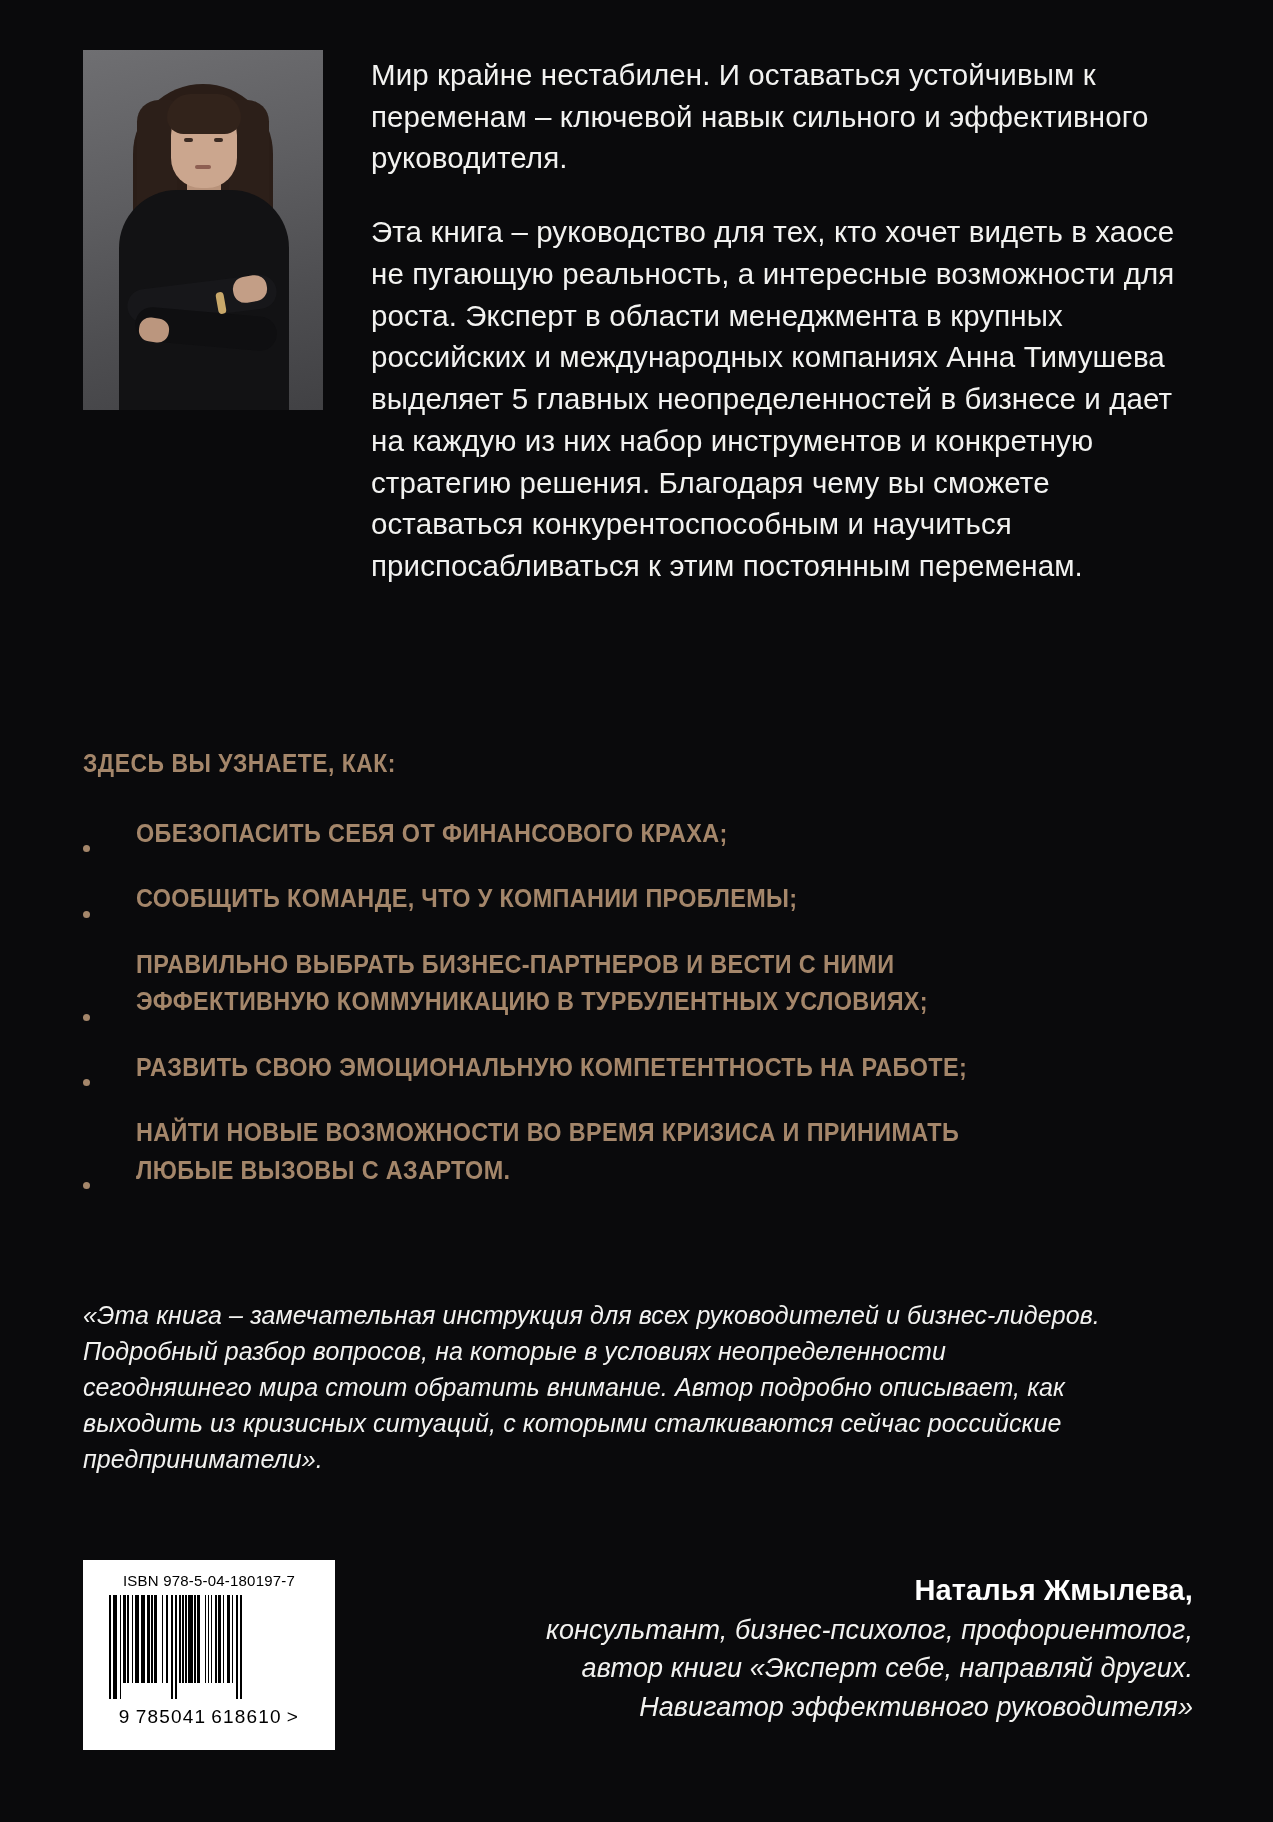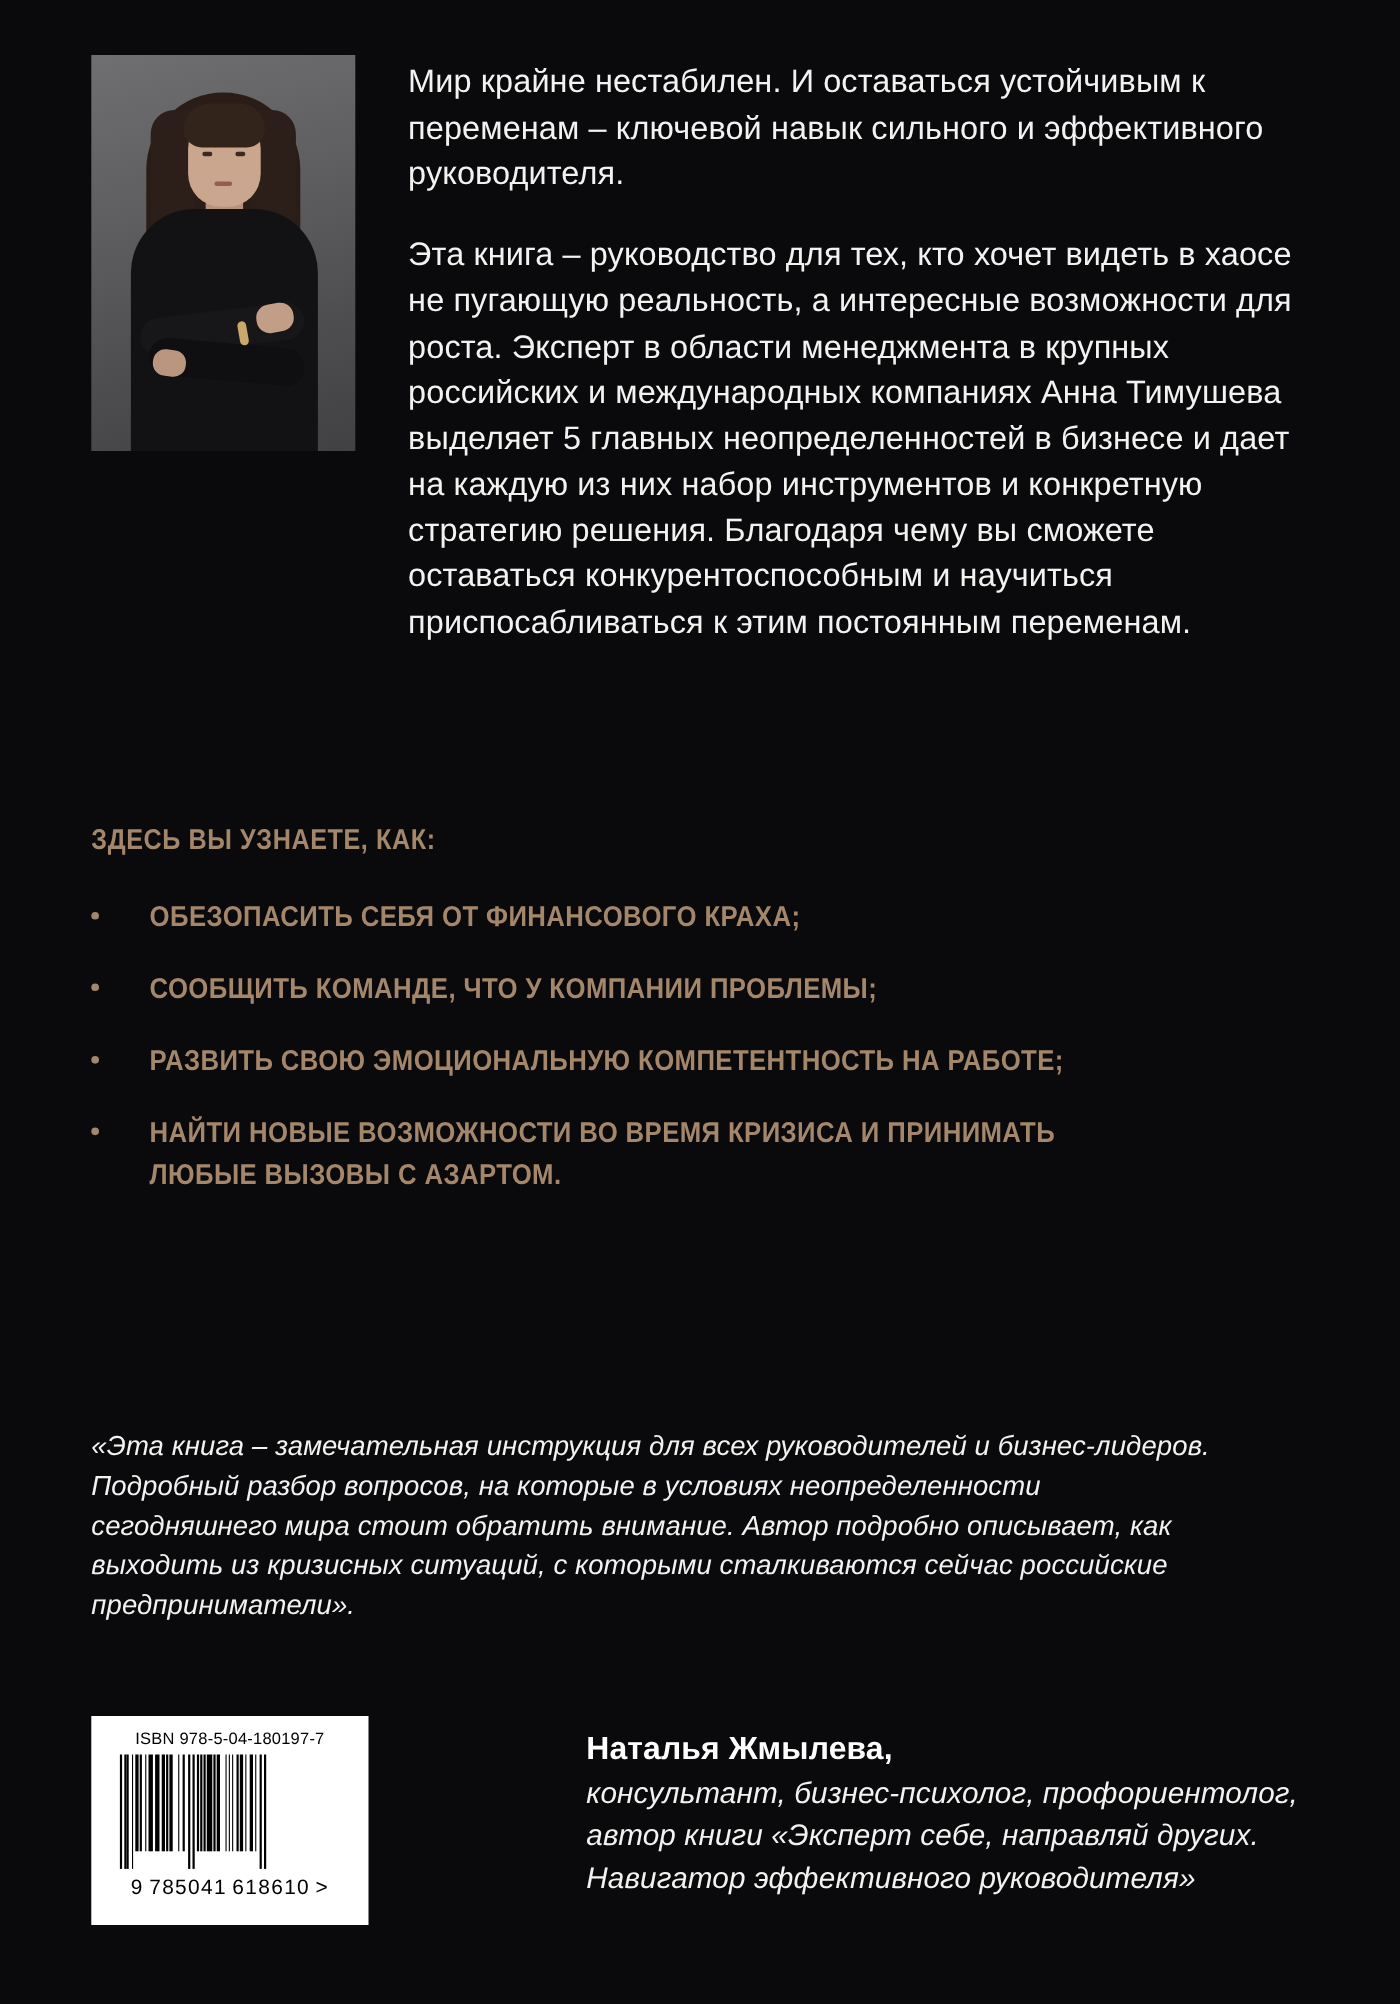--- a/index.html
+++ b/index.html
@@ -163,21 +163,21 @@
     font-size: 26px;
     font-weight: 700;
     letter-spacing: 0.6px;
     margin-bottom: 36px;
     font-stretch: condensed;
     transform: scaleX(0.88);
     transform-origin: left center;
   }
   .bullet-row {
     display: flex;
-    align-items: flex-start;
+    align-items: flex-end;
     margin-bottom: 28px;
   }
   .bullet-row:last-child { margin-bottom: 0; }
   .bullet-dot {
     flex: 0 0 auto;
     width: 7px;
     height: 7px;
     border-radius: 50%;
     background: #a4866a;
     margin: 14px 46px 0 0;
@@ -252,21 +252,21 @@
     display: flex;
     justify-content: center;
     gap: 5px;
     color: #000;
     font-size: 19px;
     letter-spacing: 1.2px;
     font-family: "Liberation Sans", sans-serif;
   }
 
   .attribution {
-    text-align: left;
+    text-align: right;
     padding-top: 14px;
     max-width: 660px;
   }
   .attr-name {
     color: #ffffff;
     font-size: 29px;
     font-weight: 700;
     margin-bottom: 4px;
     letter-spacing: 0.1px;
   }
@@ -317,20 +317,25 @@
     <div class="bullet-row">
       <span class="bullet-dot"></span>
       <span class="bullet-text">ОБЕЗОПАСИТЬ СЕБЯ ОТ ФИНАНСОВОГО КРАХА;</span>
     </div>
 
     <div class="bullet-row">
       <span class="bullet-dot"></span>
       <span class="bullet-text">СООБЩИТЬ КОМАНДЕ, ЧТО У КОМПАНИИ ПРОБЛЕМЫ;</span>
     </div>
 
+    <div class="bullet-row">
+      <span class="bullet-dot"></span>
+      <span class="bullet-text">ПРАВИЛЬНО ВЫБРАТЬ БИЗНЕС-ПАРТНЕРОВ И ВЕСТИ С НИМИ
+ЭФФЕКТИВНУЮ КОММУНИКАЦИЮ В ТУРБУЛЕНТНЫХ УСЛОВИЯХ;</span>
+    </div>
 
     <div class="bullet-row">
       <span class="bullet-dot"></span>
       <span class="bullet-text">РАЗВИТЬ СВОЮ ЭМОЦИОНАЛЬНУЮ КОМПЕТЕНТНОСТЬ НА РАБОТЕ;</span>
     </div>
 
     <div class="bullet-row">
       <span class="bullet-dot"></span>
       <span class="bullet-text">НАЙТИ НОВЫЕ ВОЗМОЖНОСТИ ВО ВРЕМЯ КРИЗИСА И ПРИНИМАТЬ
 ЛЮБЫЕ ВЫЗОВЫ С АЗАРТОМ.</span>

